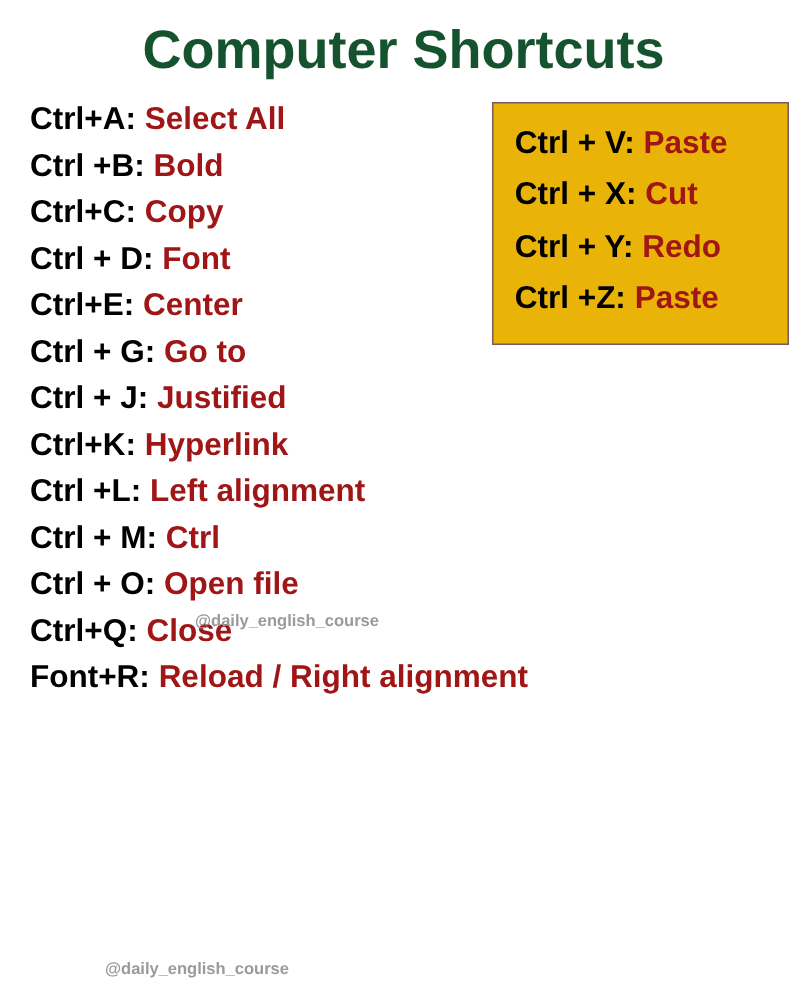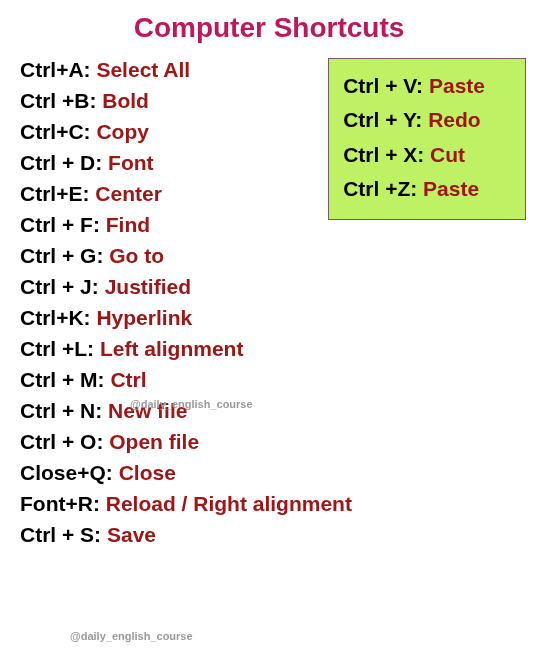--- a/index.html
+++ b/index.html
@@ -6,22 +6,22 @@
     body {
       width: 538px;
       height: 671px;
       background: #ffffff;
       font-family: Arial, Helvetica, sans-serif;
       padding: 12px 20px 20px 20px;
       position: relative;
       overflow: hidden;
     }
     .title {
-      color: #be185d;
-      font-size: 28px;
+      color: #14532d;
+      font-size: 36px;
       font-weight: 800;
       text-align: center;
       margin-bottom: 12px;
       font-family: Arial, Helvetica, sans-serif;
     }
     .content {
       position: relative;
     }
     .left-col {
       display: flex;
@@ -39,21 +39,21 @@
     }
     .action {
       color: #a01515;
     }
     .box {
       position: absolute;
       top: 2px;
       right: -8px;
       border: 1.5px solid #7a5a5a;
       padding: 12px 40px 14px 14px;
-      background: #bef264;
+      background: #eab308;
       display: flex;
       flex-direction: column;
       gap: 4px;
     }
     .box .row {
       line-height: 1.45;
     }
     .watermark {
       position: absolute;
       color: #9a9a9a;
@@ -70,36 +70,33 @@
 <h1 class="title">Computer Shortcuts</h1>
 
 <div class="content">
 
   <div class="left-col">
     <div class="row"><span class="key">Ctrl+A:</span> <span class="action">Select All</span></div>
     <div class="row"><span class="key">Ctrl +B:</span> <span class="action">Bold</span></div>
     <div class="row"><span class="key">Ctrl+C:</span> <span class="action">Copy</span></div>
     <div class="row"><span class="key">Ctrl + D:</span> <span class="action">Font</span></div>
     <div class="row"><span class="key">Ctrl+E:</span> <span class="action">Center</span></div>
-    <div class="row"><span class="key">Ctrl + F:</span> <span class="action">Find</span></div>
     <div class="row"><span class="key">Ctrl + G:</span> <span class="action">Go to</span></div>
     <div class="row"><span class="key">Ctrl + J:</span> <span class="action">Justified</span></div>
     <div class="row"><span class="key">Ctrl+K:</span> <span class="action">Hyperlink</span></div>
     <div class="row"><span class="key">Ctrl +L:</span> <span class="action">Left alignment</span></div>
     <div class="row"><span class="key">Ctrl + M:</span> <span class="action">Ctrl</span></div>
-    <div class="row"><span class="key">Ctrl + N:</span> <span class="action">New file</span></div>
     <div class="row"><span class="key">Ctrl + O:</span> <span class="action">Open file</span></div>
-    <div class="row"><span class="key">Close+Q:</span> <span class="action">Close</span></div>
+    <div class="row"><span class="key">Ctrl+Q:</span> <span class="action">Close</span></div>
     <div class="row"><span class="key">Font+R:</span> <span class="action">Reload / Right alignment</span></div>
-    <div class="row"><span class="key">Ctrl + S:</span> <span class="action">Save</span></div>
   </div>
 
   <div class="box">
     <div class="row"><span class="key">Ctrl + V:</span> <span class="action">Paste</span></div>
+    <div class="row"><span class="key">Ctrl + X:</span> <span class="action">Cut</span></div>
     <div class="row"><span class="key">Ctrl + Y:</span> <span class="action">Redo</span></div>
-    <div class="row"><span class="key">Ctrl + X:</span> <span class="action">Cut</span></div>
     <div class="row"><span class="key">Ctrl +Z:</span> <span class="action">Paste</span></div>
   </div>
 
   <div class="watermark wm1">@daily_english_course</div>
   <div class="watermark wm2">@daily_english_course</div>
 
 </div>
 
 </body></html>

